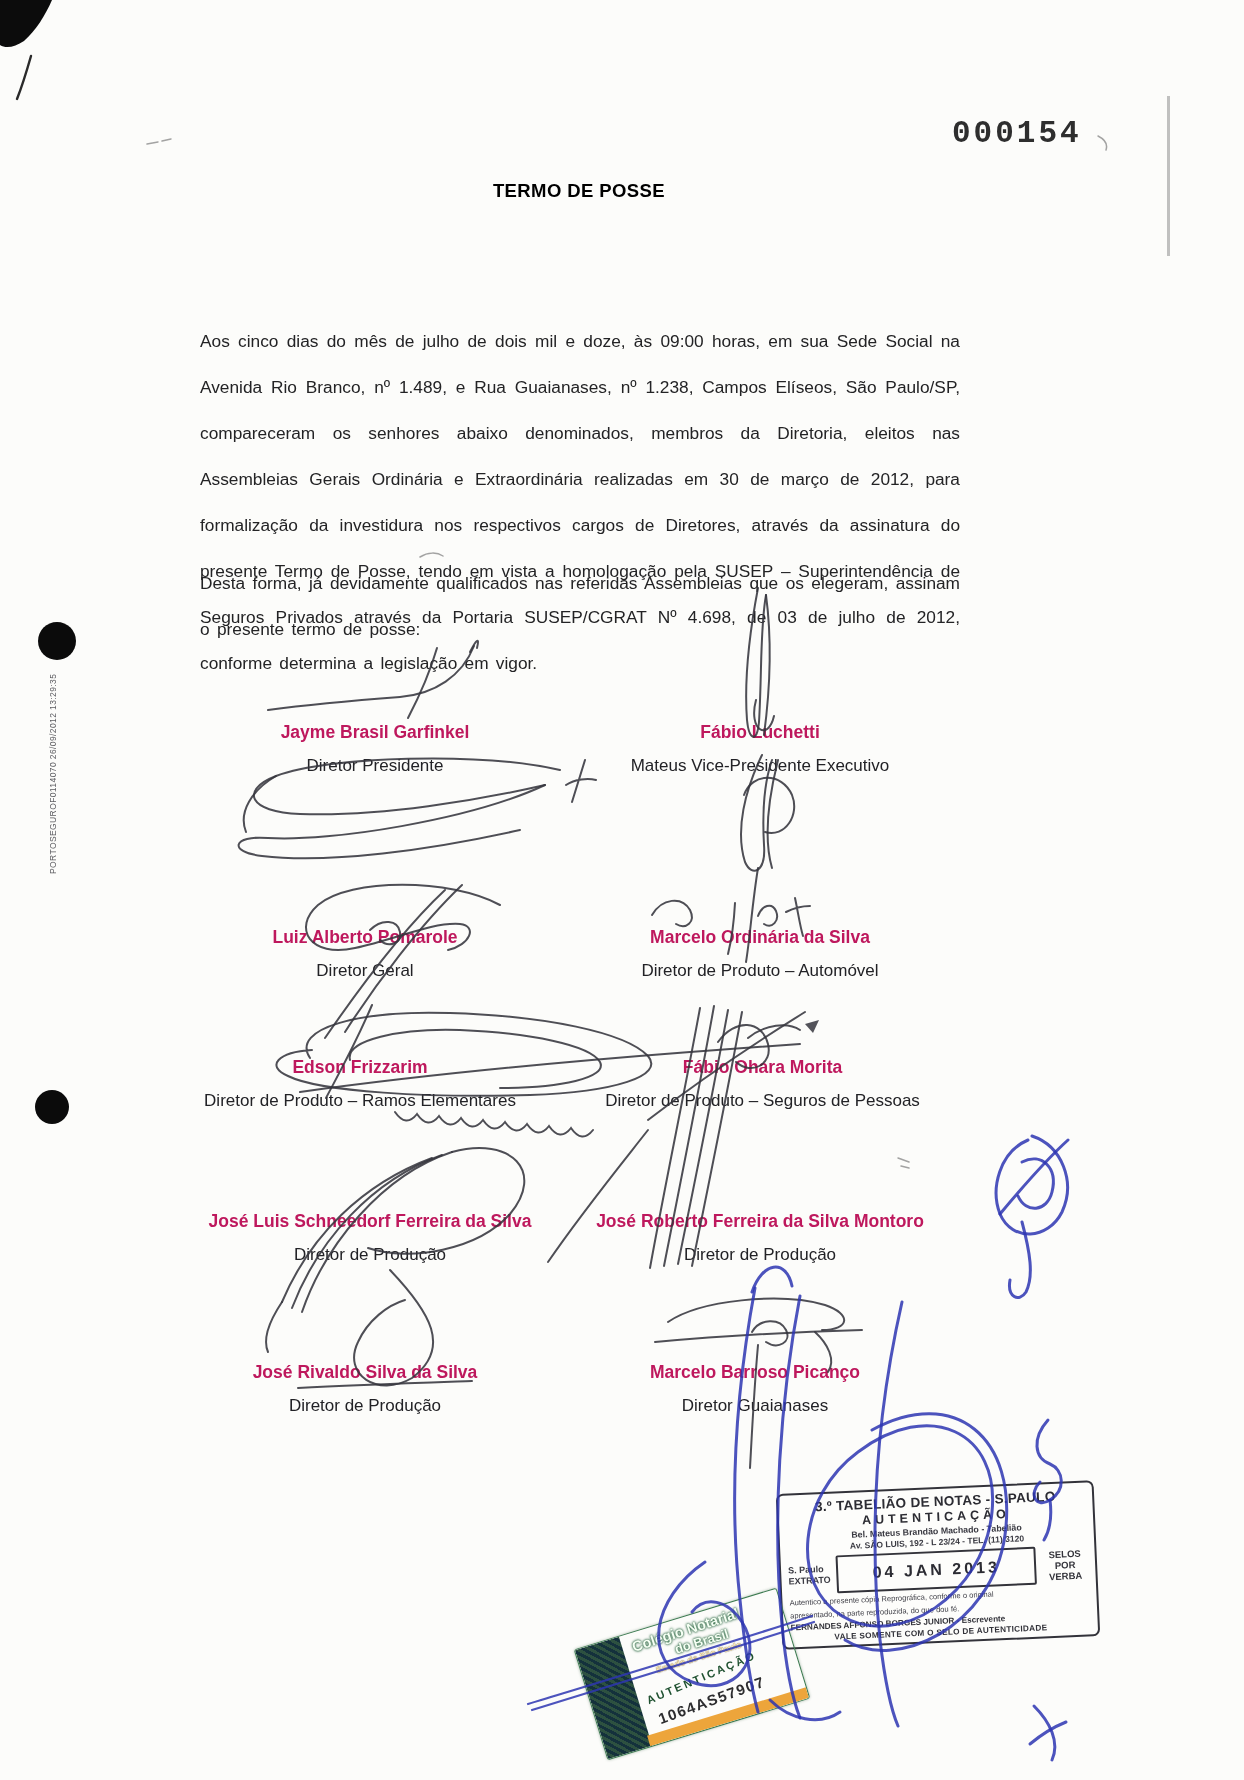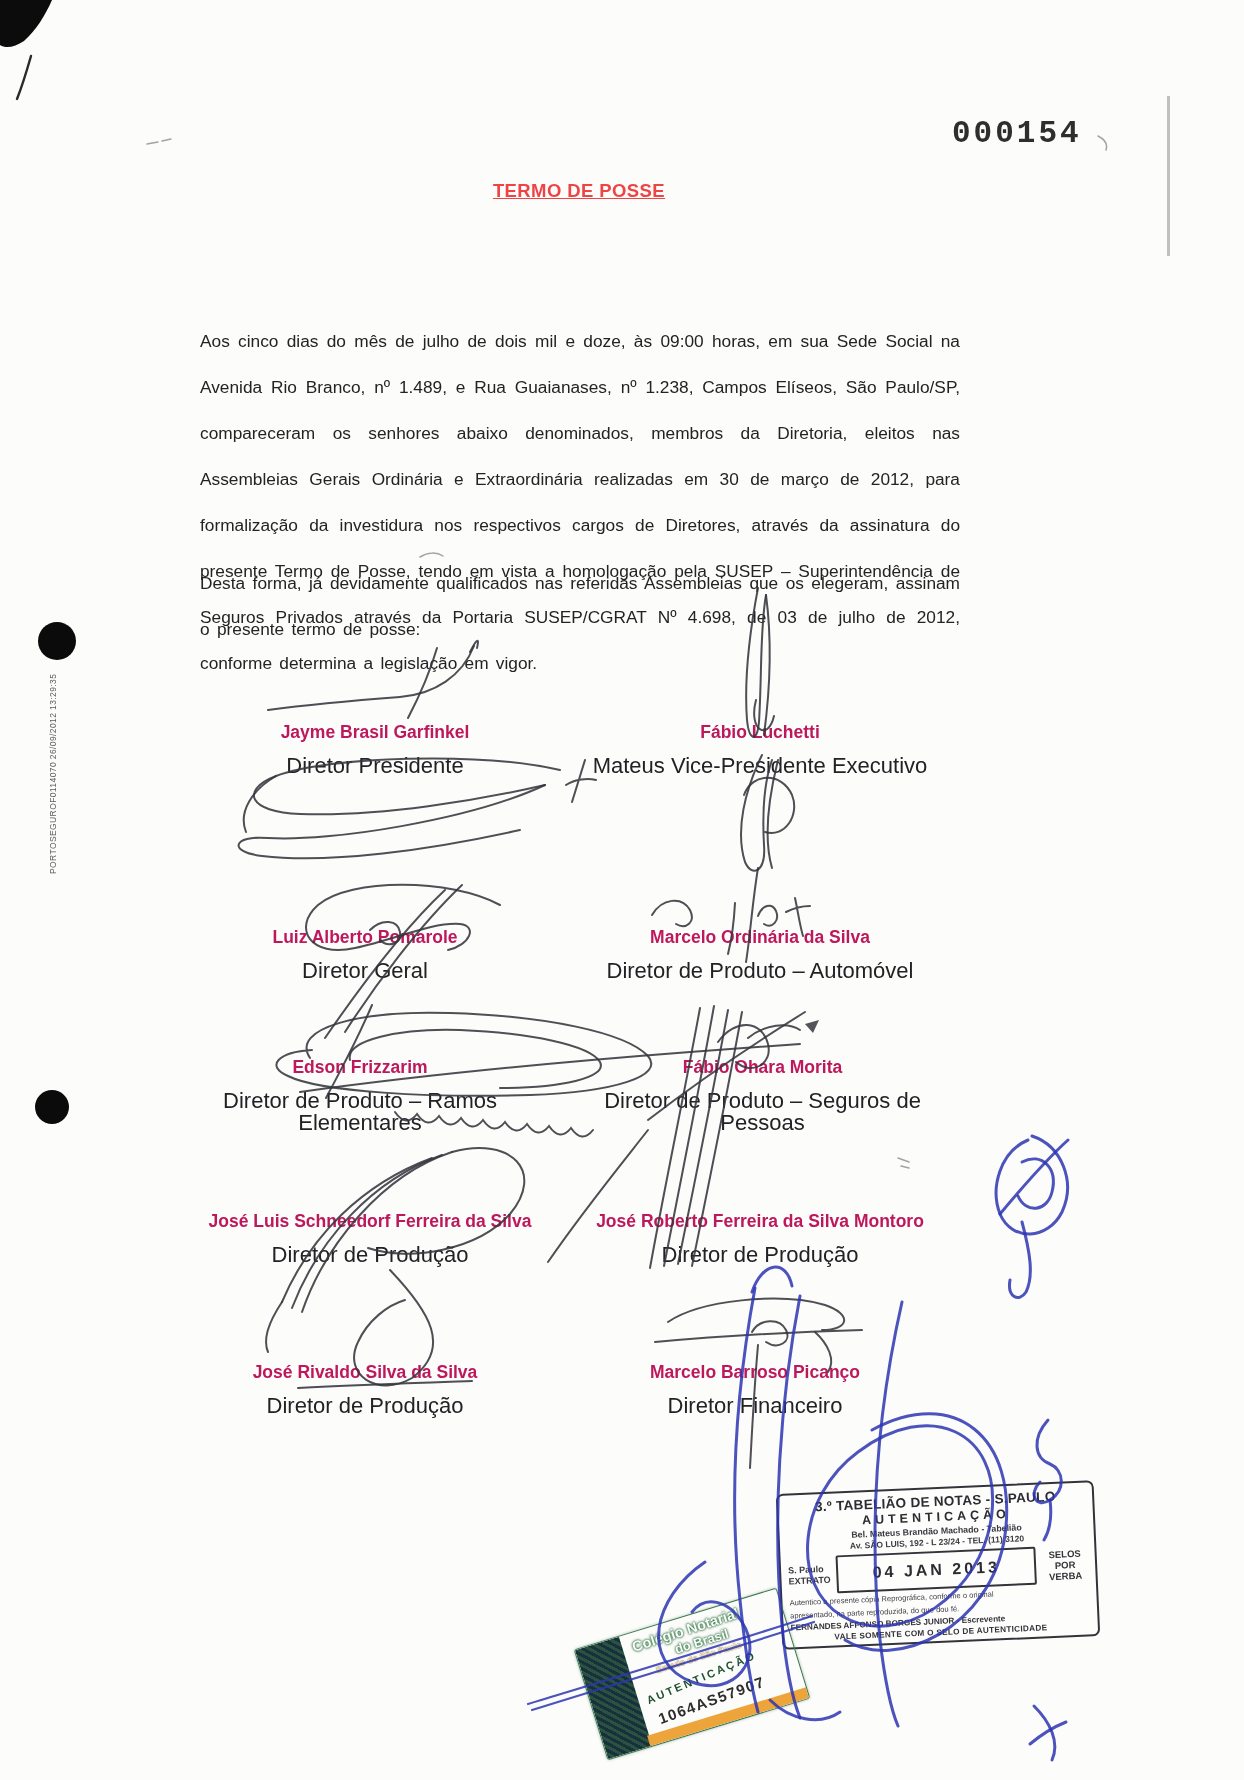--- a/index.html
+++ b/index.html
@@ -9,34 +9,34 @@
     font-family:"Liberation Sans",sans-serif;color:#1e1e20;
   }
   
   .page-number{
     position:absolute;left:952px;top:116px;
     font-family:"Liberation Mono",monospace;font-size:31px;font-weight:600;
     letter-spacing:3px;color:#2e2e2e;
   }
   .doc-title{
     position:absolute;left:200px;top:180px;width:758px;text-align:center;
-    font-size:18.5px;font-weight:bold;color:#ef4444;letter-spacing:.4px;text-decoration:underline;
+    font-size:18.5px;font-weight:bold;color:#000000;letter-spacing:.4px;
   }
   
   .para{
     position:absolute;left:200px;width:760px;
     font-size:17.3px;line-height:46px;color:#232325;
     text-align:justify;word-spacing:2.5px;margin-top:46px;
   }
   #para1{top:272px;}
   #para2{top:514px;}
   
   .sig-block{position:absolute;text-align:center;}
   .sig-name{font-size:17.5px;font-weight:bold;color:#be185d;line-height:22px;margin-top:24px;}
-  .sig-role{font-size:22px;color:#222226;line-height:22px;margin-top:12px;}
+  .sig-role{font-size:17px;color:#222226;line-height:22px;margin-top:12px;}
   
   .margin-note{
     position:absolute;left:48px;top:874px;transform:rotate(-90deg);
     transform-origin:top left;white-space:nowrap;
     font-size:8.5px;color:#5c5c60;letter-spacing:.4px;
   }
   .hole{position:absolute;border-radius:50%;background:#0b0b0b;}
   #hole1{left:38px;top:622px;width:38px;height:38px;}
   #hole2{left:35px;top:1090px;width:34px;height:34px;}
   .scan-line{position:absolute;left:1167px;top:96px;width:3px;height:160px;background:#8e8e8e;opacity:.55;}
@@ -129,21 +129,21 @@
     <div class="sig-name">José Roberto Ferreira da Silva Montoro</div>
     <div class="sig-role">Diretor de Produção</div>
   </div>
 
   <div class="sig-block" style="left:185px;top:1337px;width:360px;">
     <div class="sig-name">José Rivaldo Silva da Silva</div>
     <div class="sig-role">Diretor de Produção</div>
   </div>
   <div class="sig-block" style="left:565px;top:1337px;width:380px;">
     <div class="sig-name">Marcelo Barroso Picanço</div>
-    <div class="sig-role">Diretor Financeiro</div>
+    <div class="sig-role">Diretor Guaianases</div>
   </div>
 
   <div class="margin-note">PORTOSEGUROF0114070 26/09/2012 13:29:35</div>
   <div id="hole1" class="hole"></div>
   <div id="hole2" class="hole"></div>
   <div class="scan-line"></div>
 
   <div class="stamp">
     <div class="stamp-border">
       <div class="s-line1">3.º TABELIÃO DE NOTAS - S.PAULO</div>

